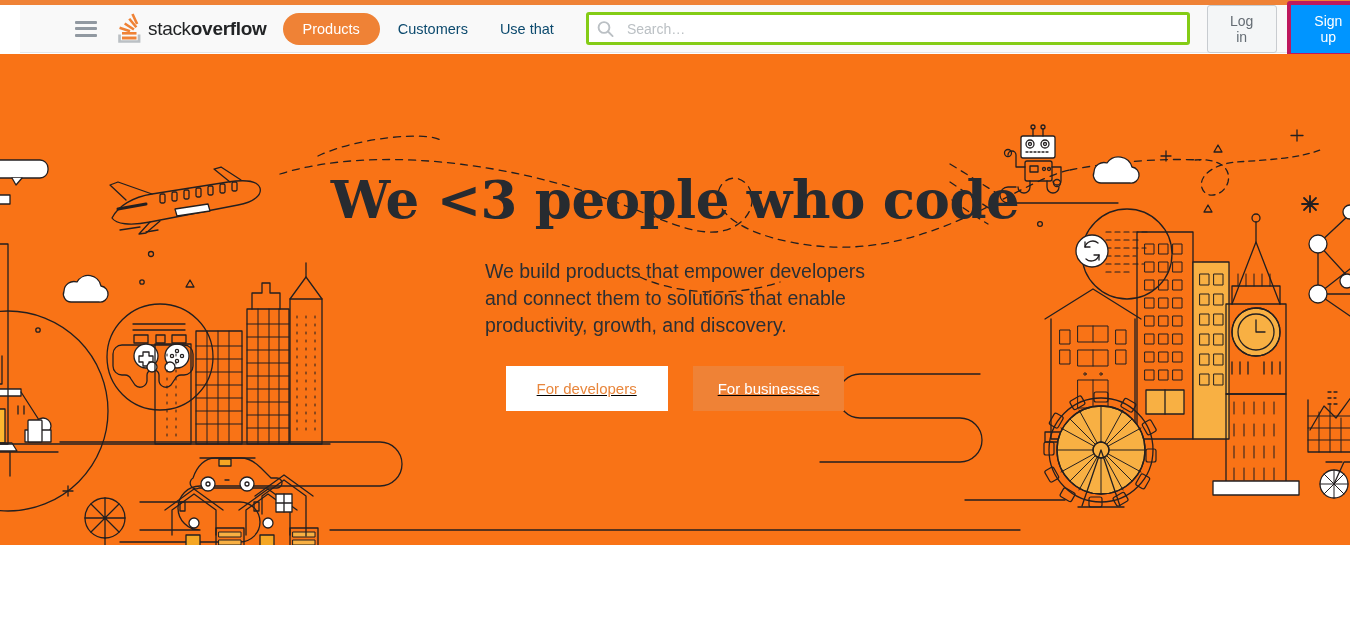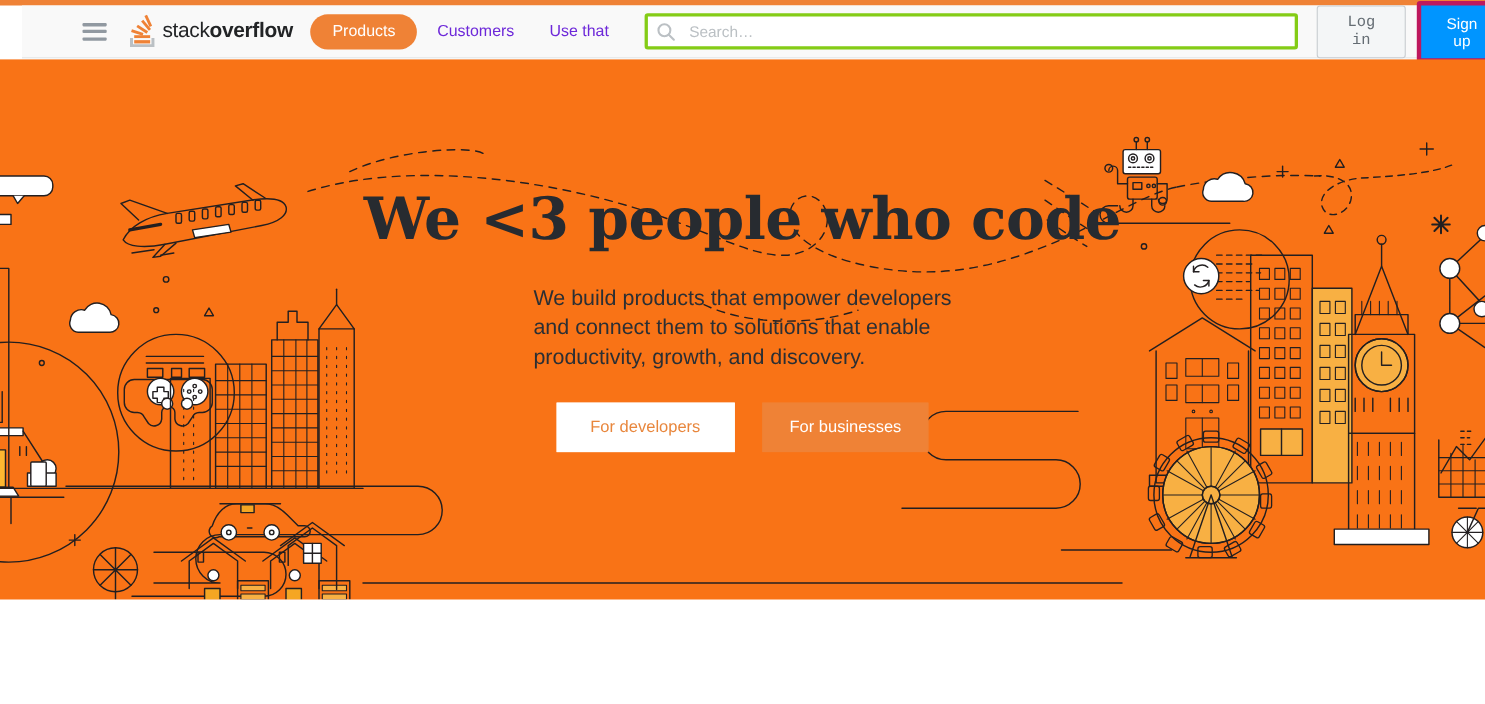--- a/index.html
+++ b/index.html
@@ -35,21 +35,21 @@
   .logo svg { display: block; }
   .logo-text {
     font-size: 19px; color: #222426; letter-spacing: -0.3px;
     margin-left: 3px; white-space: nowrap;
   }
   .logo-text b { font-weight: 700; }
   .logo-text span { font-weight: 400; }
 
   .nav { display: flex; align-items: center; margin-left: 16px; gap: 4px; }
   .nav a {
-    font-size: 14.5px; color: #6d28d9; text-decoration: none;
+    font-size: 14.5px; color: #0c4a6e; text-decoration: none;
     padding: 7px 14px; border-radius: 20px; white-space: nowrap;
   }
   .nav a.active { background: #ef8236; color: #ffffff; padding: 8px 20px; }
 
   .search-wrap {
     position: relative; margin-left: 18px;
     width: 605px; height: 33px;
   }
   .search-wrap input {
     width: 100%; height: 100%;
@@ -62,21 +62,21 @@
   .search-icon {
     position: absolute; left: 11px; top: 50%; transform: translateY(-50%);
     width: 17px; height: 17px; pointer-events: none;
   }
 
   .auth { display: flex; align-items: center; margin-left: 17px; gap: 10px; }
   .btn-login {
     font-size: 14px; color: #646c73; background: #f4f6f7;
     border: 1px solid #c8ccd0; border-radius: 3px;
     padding: 7px 15px; cursor: pointer;
-    font-family: Liberation Mono, monospace;
+    font-family: Liberation Sans, sans-serif;
   }
   .btn-signup {
     font-size: 14px; color: #ffffff; background: #0095ff;
     border: 4px solid #be185d; border-radius: 3px;
     padding: 8px 14px; cursor: pointer;
     font-family: "Liberation Sans", sans-serif;
   }
 
   
   .hero {
@@ -94,21 +94,21 @@
     font-family: "DejaVu Serif", serif;
     font-weight: 700; font-size: 53px; color: #272b30;
     letter-spacing: -0.5px; line-height: 1;
   }
   .hero-sub {
     margin-top: 32px; 
     font-size: 19.5px; line-height: 27px; color: #2b2f34;
     font-family: "Liberation Sans", sans-serif;
   }
   .hero-buttons {
-    margin-top: 27px; display: flex; gap: 16px; pointer-events: auto;
+    margin-top: 27px; display: flex; gap: 16px; pointer-events: auto; text-decoration: underline;
   }
   .btn-dev {
     background: #ffffff; color: #e8863c; border: 1px solid #ffffff;
     font-size: 15px; padding: 13px 30px; cursor: pointer;
     font-family: "Liberation Sans", sans-serif;
   }
   .btn-biz {
     background: #ef8236; color: #ffffff; border: 1px solid #ef8236;
     font-size: 15px; padding: 13px 24px; cursor: pointer;
     margin-left: 9px;

